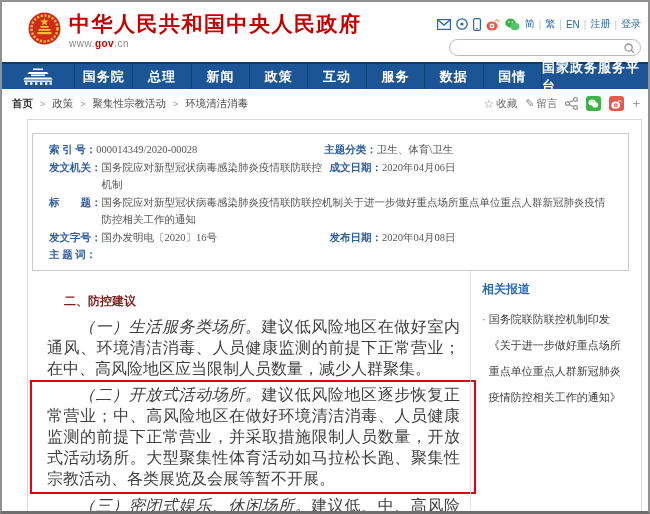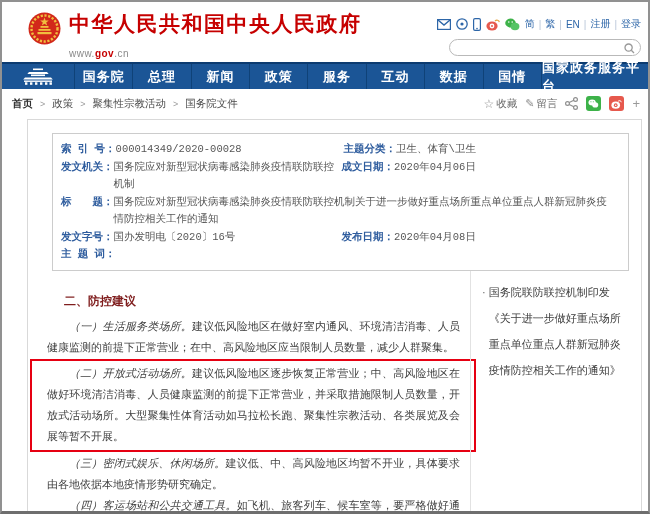--- a/index.html
+++ b/index.html
@@ -7,21 +7,21 @@
   body {
     font-family:"Liberation Sans","DejaVu Sans",sans-serif;
     background:#fff; color:#333; overflow:hidden;
     border:2px solid #919191; border-bottom:3px solid #6e6e6e;
     position:relative;
   }
   
   .header { height:60px; position:relative; background:#fff; }
   .logo { position:absolute; left:26px; top:10px; display:flex; align-items:flex-start; }
   .site-title { font-size:21px; font-weight:bold; color:var(--brand-red); letter-spacing:1.5px; line-height:24px; font-family:"Liberation Serif","DejaVu Serif",serif; }
-  .site-url { font-size:10px; color:#8a8a8a; margin-top:12px; letter-spacing:.5px; }
+  .site-url { font-size:10px; color:#8a8a8a; margin-top:2px; letter-spacing:.5px; }
   .site-url .red { color:var(--brand-red); font-weight:bold; }
   .util { position:absolute; right:7px; top:15px; display:flex; align-items:center; gap:5px; font-size:10px; }
   .util .lang { color:var(--link-blue); cursor:pointer; }
   .util .pipe { color:#b9c6d8; }
   .icon-svg { display:inline-block; vertical-align:middle; }
   .searchbar { position:absolute; right:7px; top:37px; width:192px; height:17px;
     border:1px solid #b9b9b9; border-radius:9px; background:#fff; display:flex; align-items:center; padding:0 5px 0 8px; }
   .searchbar input { border:none; outline:none; flex:1; font-size:10px; height:13px; background:transparent; }
   
   .nav { height:27px; background:var(--nav-blue); border-top:2px solid #0c3b70; display:flex; align-items:stretch; }
@@ -37,33 +37,33 @@
   .crumbs .sep { color:#9a9a9a; font-size:9px; }
   .page-actions { display:flex; align-items:center; gap:8px; font-size:10.5px; color:#6b6b6b; }
   .page-actions .act { cursor:pointer; display:flex; align-items:center; gap:2px; }
   .badge { width:15px; height:15px; border-radius:3px; display:flex; align-items:center; justify-content:center; cursor:pointer; }
   .badge.wechat { background:#3db249; }
   .badge.weibo { background:#e6594d; }
   .plus { color:#9a9a9a; font-size:13px; cursor:pointer; }
   
   .wrapper { margin:3px 8px 0 25px; width:615px; border:1px solid #d9d9d9; border-bottom:none;
     height:calc(514px - 120px); overflow:hidden; background:#fff; }
-  .meta-panel { margin:13px 12px 0 24px; border:1px solid #ccc; padding:7px 16px 6px 8px;
-    font-size:10.5px; line-height:17.5px; font-family:Liberation Mono, monospace; }
+  .meta-panel { margin:13px 12px 0 4px; border:1px solid #ccc; padding:7px 16px 6px 16px;
+    font-size:10.5px; line-height:17.5px; font-family:Liberation Serif, serif; }
   .meta-row { display:flex; }
   .meta-label { color:#2f5d9e; font-weight:bold; white-space:pre; flex:0 0 auto; }
   .meta-value { color:#565656; }
   .meta-value.v1 { width:228px; flex:0 0 228px; }
   .meta-value.full { flex:1; }
   
   .main { display:flex; align-items:stretch; }
   .article { flex:0 0 442px; padding:10px 10px 0 19px; }
   .section-heading { font-size:12px; font-weight:bold; color:#7f1d1d; padding-left:17px; margin:12px 0 6px 0;
     font-family:"DejaVu Serif","Liberation Serif",serif; }
-  .para { font-size:11px; line-height:21px; color:#3f3f3f; text-align:justify; text-indent:2em;
+  .para { font-size:16px; line-height:21px; color:#3f3f3f; text-align:justify; text-indent:2em;
     font-family:"DejaVu Serif","Liberation Serif",serif; }
   .para .lead { font-style:italic; }
   .para.highlight { border:2px solid var(--highlight-red); margin:1px -16px 1px -17px; padding:2px 14px 3px 15px; }
   .sidebar { flex:1; border-left:1px solid #e2e2e2; padding:8px 10px 0 11px; min-height:300px; }
   .sidebar-title { color:#2f6cad; font-weight:bold; font-size:12px; margin:2px 0 8px 0; cursor:pointer; }
   .related-item { font-size:11px; line-height:26px; color:#3c3c3c; cursor:pointer; display:flex; }
   .related-item .bullet { color:#666; margin-right:3px; line-height:26px; }
 </style>
 </head>
 <body>
@@ -159,36 +159,36 @@
         <rect x="20" y="14.3" width="2.4" height="2.5" fill="#fff"></rect>
         <rect x="25" y="14.3" width="2.4" height="2.5" fill="#fff"></rect>
         <rect x="29.5" y="14.3" width="2.4" height="2.5" fill="#fff"></rect>
     </svg>
   </div>
 
 <div class="nav-item">国务院</div>
     <div class="nav-item">总理</div>
     <div class="nav-item">新闻</div>
     <div class="nav-item">政策</div>
+    <div class="nav-item">互动</div>
     <div class="nav-item">服务</div>
-    <div class="nav-item">互动</div>
     <div class="nav-item">数据</div>
     <div class="nav-item">国情</div>
     <div class="nav-item">国家政务服务平台</div>
   </div>
 
 <div class="crumb-row">
   <div class="crumbs" id="crumbs">
       <span class="crumb">首页</span>
       <span class="sep">&gt;</span>
       <span class="crumb">政策</span>
       <span class="sep">&gt;</span>
       <span class="crumb">聚集性宗教活动</span>
       <span class="sep">&gt;</span>
-      <span class="crumb">国务院文件</span>
+      <span class="crumb">环境清洁消毒</span>
     </div>
   <div class="page-actions">
     <span class="act">
         <span style="font-size:12px;color:#8f8f8f;">☆</span>
         <span>收藏</span>
       </span>
     <span class="act">
         <span style="font-size:11px;color:#8f8f8f;">✎</span>
         <span>留言</span>
       </span>
@@ -256,20 +256,21 @@
     <div class="article">
       <div class="section-heading">二、防控建议</div>
       <div id="paragraphs">
           <p class="para"><span class="lead">（一）生活服务类场所。</span><span class="body-text">建议低风险地区在做好室内通风、环境清洁消毒、人员健康监测的前提下正常营业；在中、高风险地区应当限制人员数量，减少人群聚集。</span></p>
           <p class="para highlight"><span class="lead">（二）开放式活动场所。</span><span class="body-text">建议低风险地区逐步恢复正常营业；中、高风险地区在做好环境清洁消毒、人员健康监测的前提下正常营业，并采取措施限制人员数量，开放式活动场所。大型聚集性体育活动如马拉松长跑、聚集性宗教活动、各类展览及会展等暂不开展。</span></p>
           <p class="para"><span class="lead">（三）密闭式娱乐、休闲场所。</span><span class="body-text">建议低、中、高风险地区均暂不开业，具体要求由各地依据本地疫情形势研究确定。</span></p>
           <p class="para"><span class="lead">（四）客运场站和公共交通工具。</span><span class="body-text">如飞机、旅客列车、候车室等，要严格做好通风、环境清洁消毒、人员健康监测等日常监管，可通过采取控制乘客数量、分散就坐等措施，减少人员聚集。严格境外回国航空运输、口岸检疫、目的地专车接送等防控措施及监管。</span></p>
         </div>
     </div>
     <div class="sidebar">
+      <div class="sidebar-title">相关报道</div>
       <div id="related-list">
           <div class="related-item">
             <span class="bullet">·</span>
             <span>国务院联防联控机制印发《关于进一步做好重点场所重点单位重点人群新冠肺炎疫情防控相关工作的通知》</span>
           </div>
         </div>
     </div>
   </div>
 
 </div>

